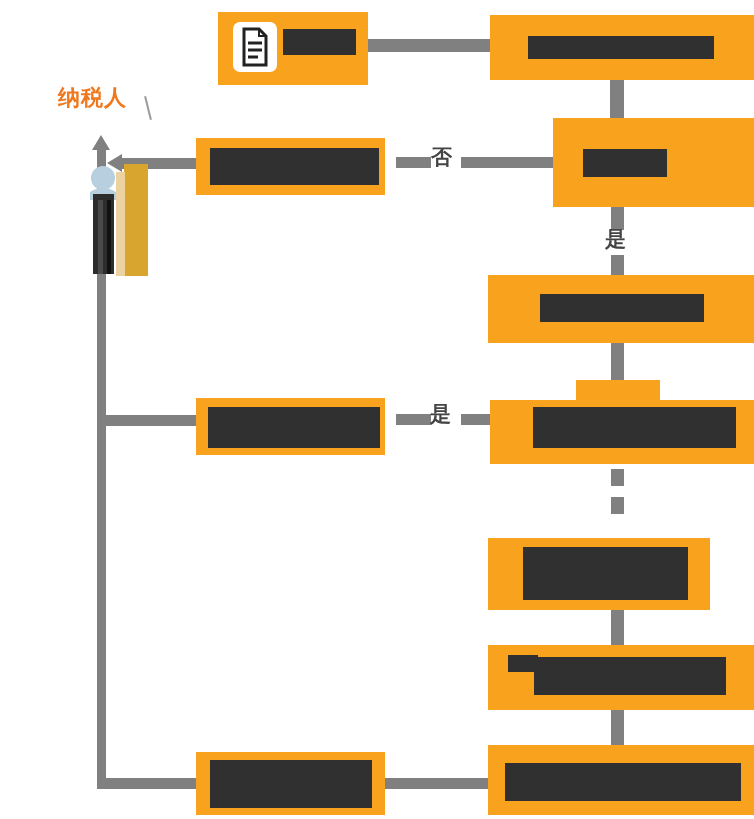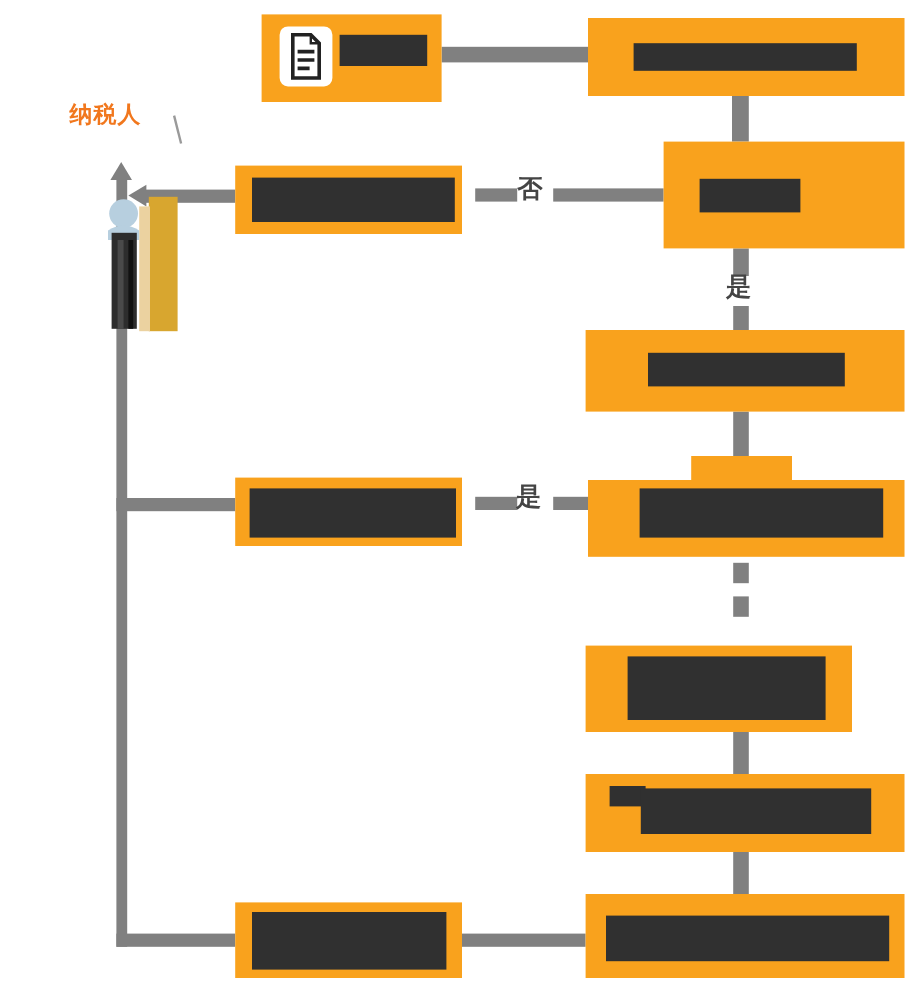--- a/index.html
+++ b/index.html
@@ -40,21 +40,21 @@
     font-weight: bold;
     font-size: 21px;
     line-height: 1;
   }
   .taxpayer-label {
     position: absolute;
     left: 58px;
     top: 86px;
     color: var(--taxpayer-label, #F1771D);
     font-weight: bold;
-    font-size: 19px;
+    font-size: 22px;
     letter-spacing: 1px;
     line-height: 1.1;
   }
   .leader {
     position: absolute;
     left: 147px;
     top: 96px;
     width: 2px;
     height: 24px;
     background: #9a9a9a;

